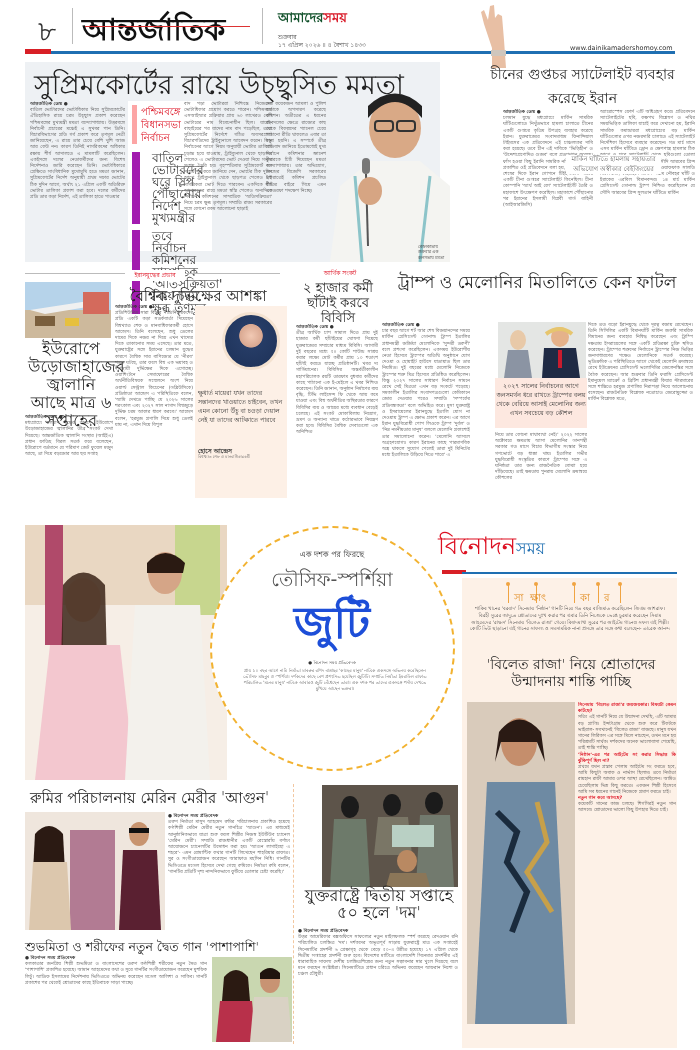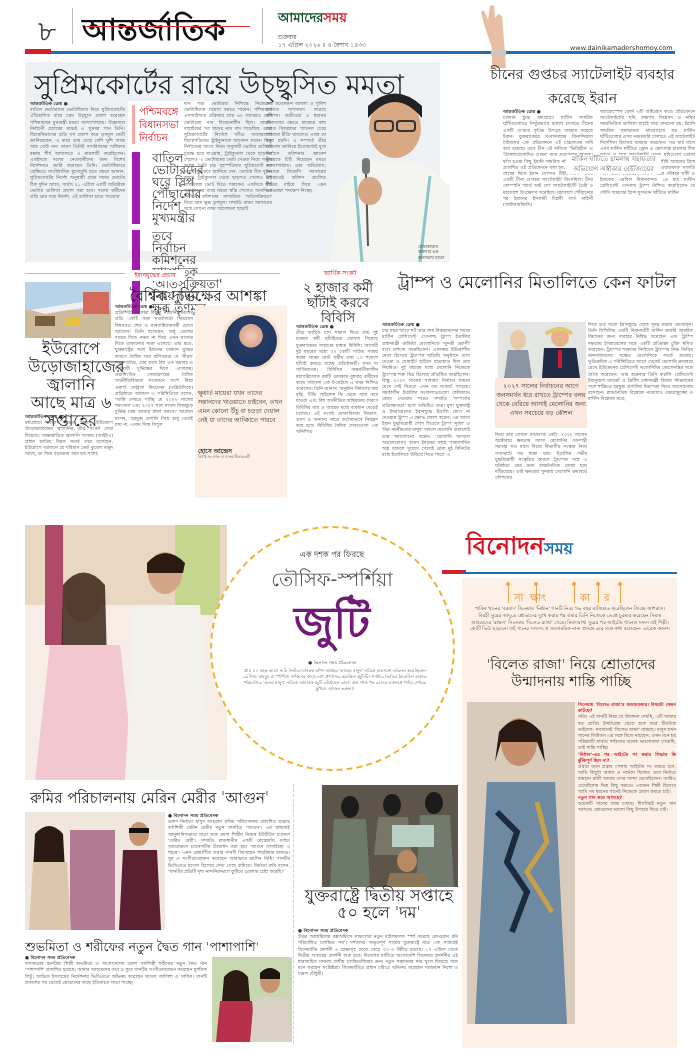--- a/index.html
+++ b/index.html
@@ -19,21 +19,21 @@
 #day{left:278px;top:32px;font-size:6px;color:#555}
 #date{left:278px;top:40px;font-size:6px;color:#555}
 #url{left:570px;top:44px;font-size:6.5px;color:#333}
 #rule-blue{left:25px;top:51px;width:650px;height:3px;background:#1f6fb2}
 #rule-red{left:25px;top:49px;width:26px;height:5px;background:#d81f26}
 
 #lead-bg{left:25px;top:62px;width:415px;height:200px;background:#eef1f4}
 #lead-hl{left:34px;top:64px;font-size:27px;color:#222;white-space:nowrap}
 #lead-col1{left:30px;top:101px;width:95px;height:156px}
 #pull{left:128px;top:101px;width:84px;height:150px;background:#fff;padding:4px}
-.pull-red{font-size:10px;color:#d12;line-height:13px;border-left:3px solid #fca5a5;padding-left:4px;margin-bottom:8px}
+.pull-red{font-size:10px;color:#d12;line-height:13px;border-left:5px solid #fca5a5;padding-left:4px;margin-bottom:8px}
 .pull-blk{font-size:12px;color:#333;line-height:12px;border-left:8px solid #a21caf;padding-left:12px;margin-bottom:6px}
 #lead-col3{left:184px;top:101px;width:88px;height:156px}
 #lead-col4{left:266px;top:101px;width:60px;height:156px}
 #mamata{left:300px;top:66px;width:150px;height:196px}
 #caption1{left:418px;top:244px;width:34px;font-size:4.2px;line-height:5.4px;color:#333}
 
 #hand{left:478px;top:0px;width:40px;height:68px}
 
 #china-hl{left:470px;top:62px;width:225px;font-size:14px;line-height:24px}
 #china-c1{left:503px;top:109px;width:90px;height:160px}
@@ -59,25 +59,25 @@
 #trump-hl{left:382px;top:270px;width:310px;font-size:17px;line-height:25px}
 #trump-c1{left:382px;top:322px;width:88px;height:178px}
 #trump-img{left:498px;top:322px;width:88px;height:56px;background:linear-gradient(90deg,#dfe3e5,#c9cfd3)}
 #trump-quote{left:495px;top:378px;width:92px;height:50px;background:#fde8e0;font-size:6.2px;line-height:9px;color:#333;text-align:center;padding-top:3px}
 #trump-c3{left:588px;top:322px;width:105px;height:178px}
 #trump-c2b{left:495px;top:432px;width:92px;height:68px}
 #couple{left:25px;top:525px;width:202px;height:255px}
 #circle{left:210px;top:526px;width:245px;height:245px;border-radius:50%;border:2.5px dashed #f2b230;background:#fff}
 #circ-sub{left:212px;top:548px;width:240px;font-size:8px;color:#333;text-align:center}
 #circ-hl{left:212px;top:565px;width:240px;font-size:19px;color:#555;text-align:center}
-#circ-big{left:212px;top:590px;width:240px;font-size:44px;color:#701a75;text-align:center;font-weight:bold}
+#circ-big{left:212px;top:590px;width:240px;font-size:44px;color:#1d4ed8;text-align:center;font-weight:bold}
 #circ-by{left:212px;top:660px;width:240px;font-size:4.4px;text-align:center;color:#333}
 #circ-txt{left:240px;top:668px;width:190px;height:60px;font-size:4.4px;line-height:6px;color:#555;text-align:center}
 
-#bin-logo{left:466px;top:527px;font-size:24px;font-weight:bold;color:#d12}
+#bin-logo{left:438px;top:527px;font-size:24px;font-weight:normal;color:#d12}
 #bin-logo .s{color:#1f6fb2;font-size:16px}
 #bin-rule{left:462px;top:572px;width:215px;height:2px;background:#1f6fb2}
 #bin-rule-red{left:442px;top:570px;width:24px;height:4px;background:#d81f26}
 #iv-box{left:462px;top:578px;width:215px;height:470px;background:#fdf1e7}
 #iv-tag{left:462px;top:582px;width:215px;height:24px}
 .iv-ch{position:absolute;top:8px;font-size:10px;color:#e08a1c}
 .iv-dot{position:absolute;top:0;width:4px;height:4px;border-radius:50%;background:#f0a442}
 .iv-bar{position:absolute;top:3px;width:1px;height:18px;background:#f0a442}
 #iv-intro{left:470px;top:606px;width:200px;height:48px;font-size:4.8px;line-height:6.8px;color:#444;text-align:center}
 #iv-hl{left:466px;top:656px;width:210px;font-size:14px;line-height:17px}

